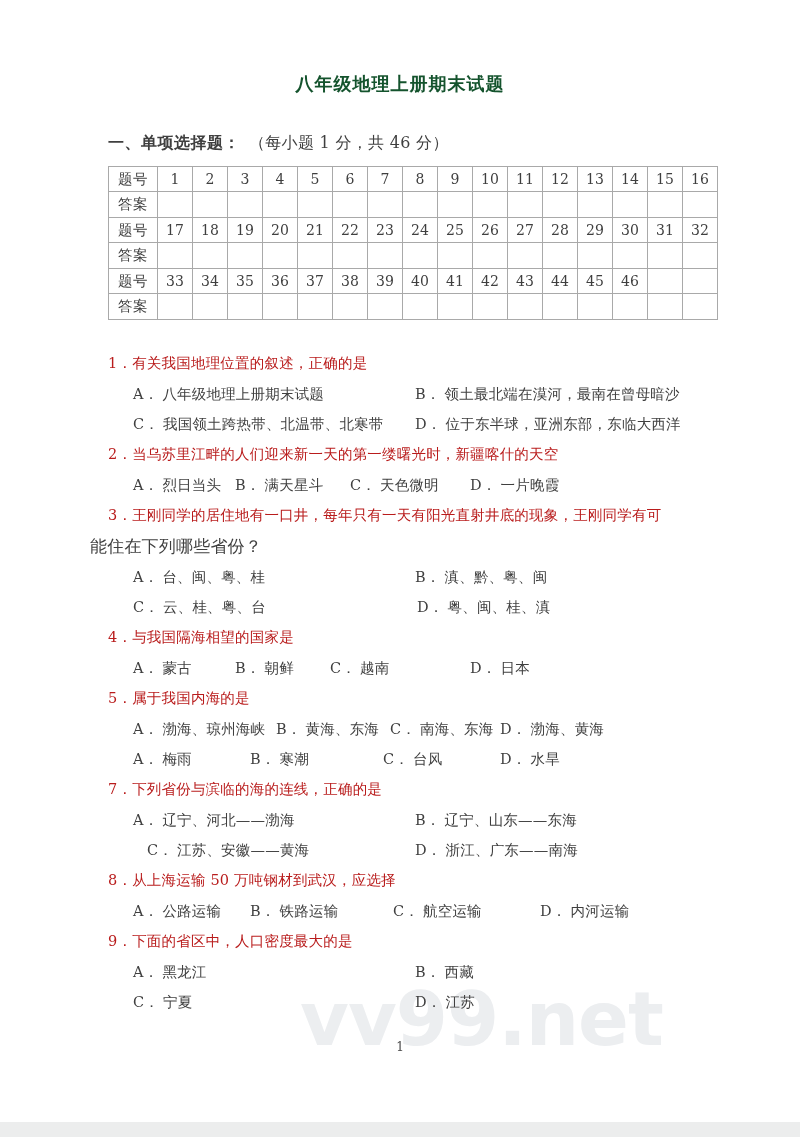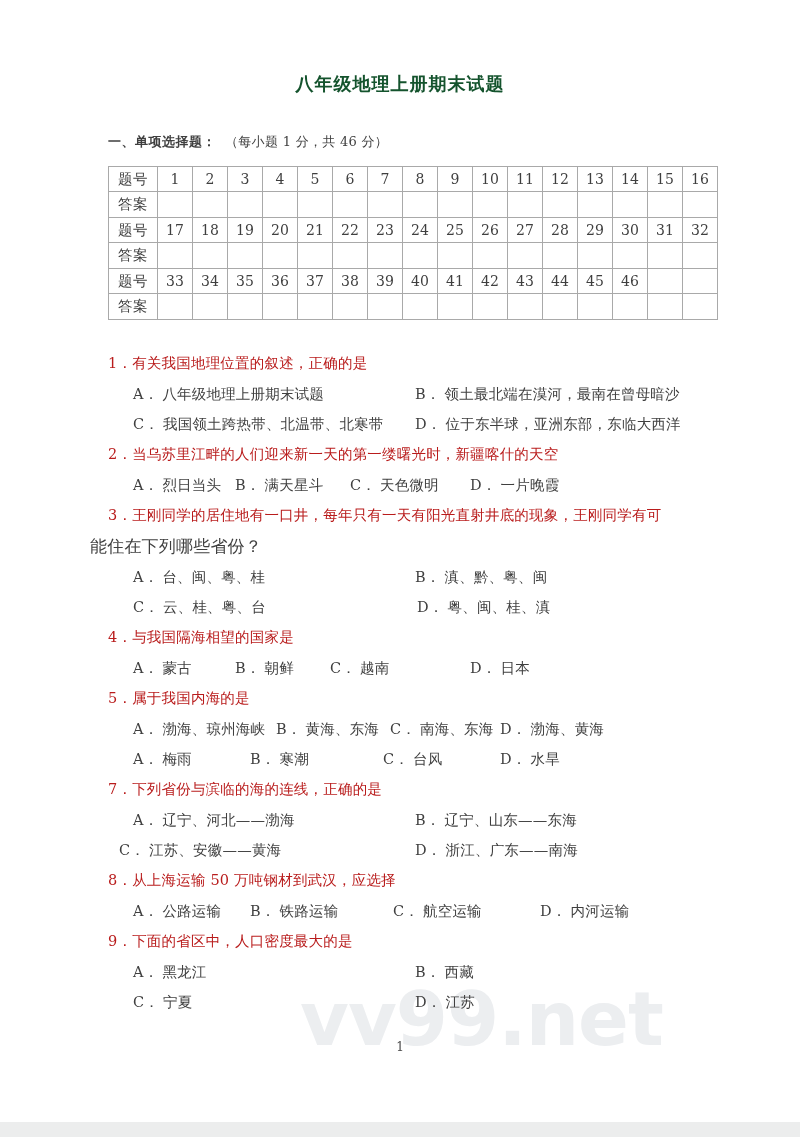--- a/index.html
+++ b/index.html
@@ -72,21 +72,21 @@
     font-size: 18px;
     font-weight: bold;
     color: #14532d;
     letter-spacing: 1px;
   }
 
   .section-heading {
     position: absolute;
     left: 108px;
     top: 133px;
-    font-size: 13px;
+    font-size: 16px;
     color: #3f3f3f;
     white-space: nowrap;
   }
   .section-heading .strong {
     font-weight: bold;
     letter-spacing: 0.5px;
   }
   .section-heading .light {
     font-weight: normal;
     margin-left: 9px;
@@ -376,21 +376,21 @@
             <div class="opt" style="left: 500px;"><span class="lab">D．</span><span>水旱</span></div>
           </div>
         </div>
         <div class="q-block">
           <div class="q-stem"><span class="qnum">7</span><span>．下列省份与滨临的海的连线，正确的是</span></div>
           <div class="opt-row">
             <div class="opt" style="left: 133px;"><span class="lab">A．</span><span>辽宁、河北——渤海</span></div>
             <div class="opt" style="left: 415px;"><span class="lab">B．</span><span>辽宁、山东——东海</span></div>
           </div>
           <div class="opt-row">
-            <div class="opt" style="left: 119px;"><span class="lab">C．</span><span>江苏、安徽——黄海</span></div>
+            <div class="opt" style="left: 147px;"><span class="lab">C．</span><span>江苏、安徽——黄海</span></div>
             <div class="opt" style="left: 415px;"><span class="lab">D．</span><span>浙江、广东——南海</span></div>
           </div>
         </div>
         <div class="q-block">
           <div class="q-stem"><span class="qnum">8</span><span>．从上海运输 50 万吨钢材到武汉，应选择</span></div>
           <div class="opt-row">
             <div class="opt" style="left: 133px;"><span class="lab">A．</span><span>公路运输</span></div>
             <div class="opt" style="left: 250px;"><span class="lab">B．</span><span>铁路运输</span></div>
             <div class="opt" style="left: 393px;"><span class="lab">C．</span><span>航空运输</span></div>
             <div class="opt" style="left: 540px;"><span class="lab">D．</span><span>内河运输</span></div>

